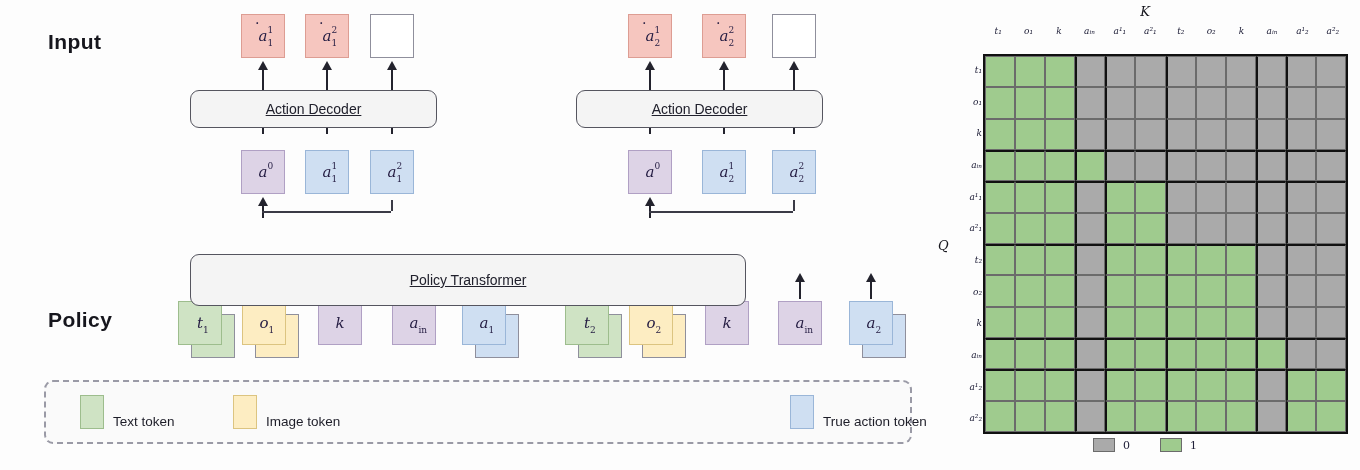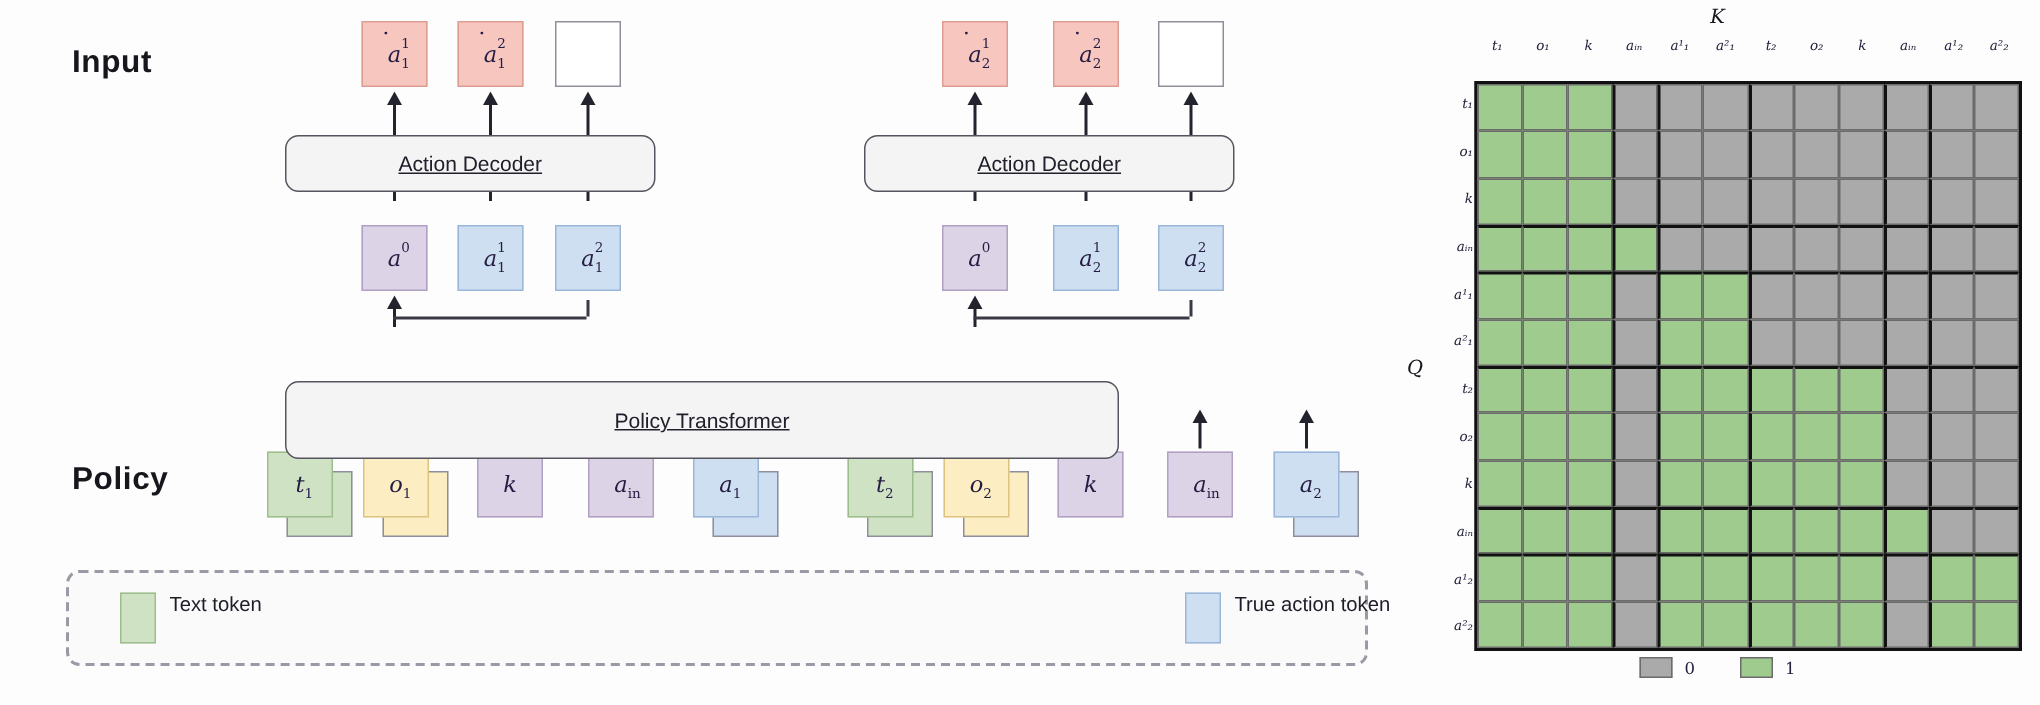--- a/index.html
+++ b/index.html
@@ -98,21 +98,21 @@
   #legend {
     position: absolute;
     left: 44px; top: 380px;
     width: 868px; height: 64px;
     border: 2px dashed #9a9aa6;
     border-radius: 9px;
     background: #fafafa;
     display: flex; align-items: center;
     z-index: 3;
   }
-  .leg-item { display: flex; align-items: flex-start; padding-left: 12px; }
+  .leg-item { display: flex; align-items: flex-end; padding-left: 12px; }
   .leg-sw {
     width: 24px; height: 34px;
     border: 1px solid #8f8f9c;
     margin-right: 9px;
   }
   .leg-tx { font-size: 13.5px; color: #1d1d28; white-space: nowrap; }
 
   
   #matrix-panel { position: absolute; left: 930px; top: 0; width: 430px; height: 470px; }
   #k-title {
@@ -280,20 +280,24 @@
         </div>
         <div class="arrow" style="left: 870px; top: 281px; height: 18px;"></div>
         <div class="module" style="left: 190px; top: 230px; width: 556px; height: 52px; margin-top: 24px;">Policy Transformer</div>
       </div>
   </div>
 
   <div id="legend">
       <div class="leg-item" style="position: absolute; left: 22px;">
         <span class="leg-sw" style="background: rgb(207, 227, 196); border-color: rgb(157, 189, 141);"></span>
         <span class="leg-tx">Text token</span>
+      </div>
+      <div class="leg-item" style="position: absolute; left: 175px;">
+        <span class="leg-sw" style="background: rgb(253, 237, 194); border-color: rgb(220, 196, 128);"></span>
+        <span class="leg-tx">Image token</span>
       </div>
       <div class="leg-item" style="position: absolute; left: 732px;">
         <span class="leg-sw" style="background: rgb(207, 223, 242); border-color: rgb(154, 182, 216);"></span>
         <span class="leg-tx">True action token</span>
       </div>
     </div>
 
   <div id="matrix-panel">
     <div id="k-title">K</div>
     <div id="q-title">Q</div>

